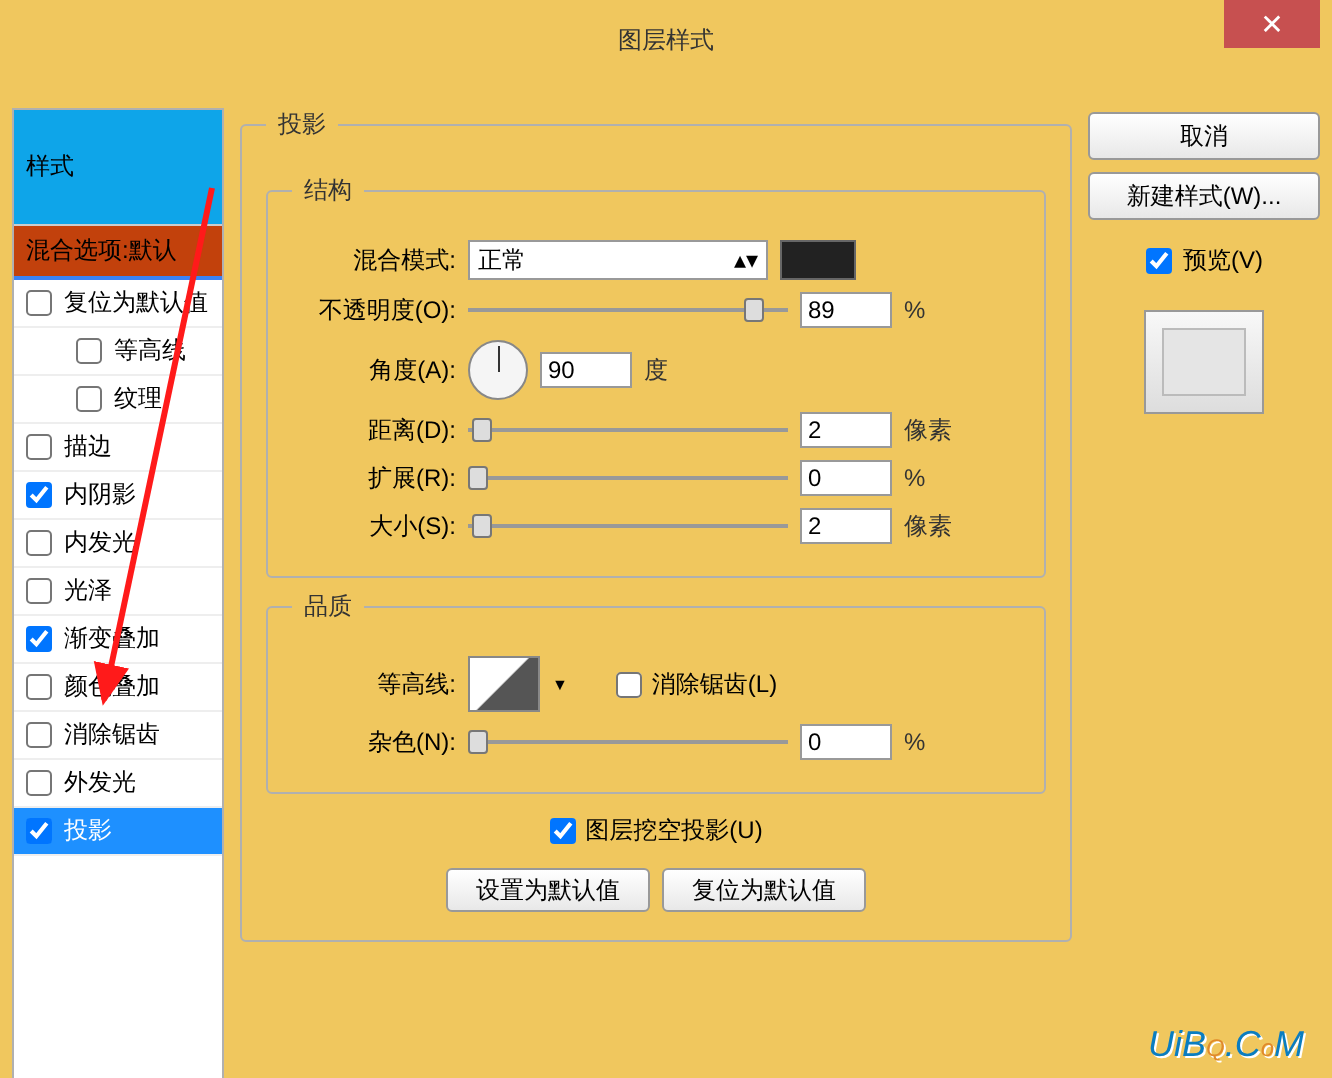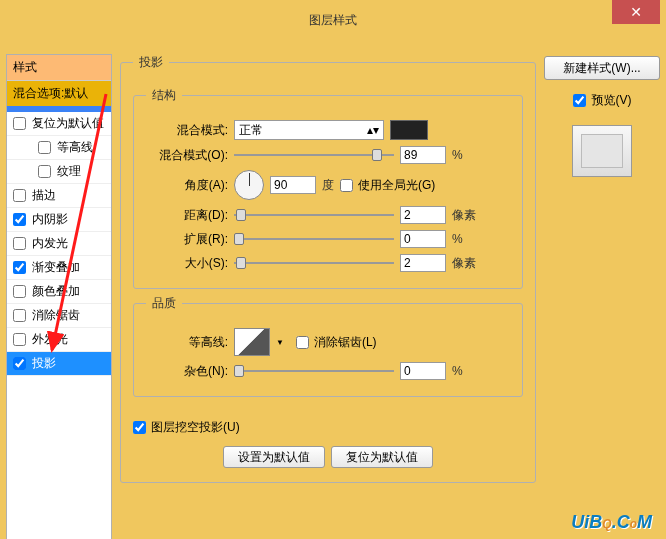--- a/index.html
+++ b/index.html
@@ -2,22 +2,22 @@
 <html><head>
 <meta charset="utf-8">
 <style>
 *{box-sizing:border-box;margin:0;padding:0;font-family:"Microsoft YaHei",SimSun,sans-serif;font-size:12px}
 body{background:#f0c75e;width:666px;height:539px;position:relative;padding:6px}
 .titlebar{height:28px;display:flex;align-items:center;justify-content:center;position:relative;margin-bottom:20px}
 .title{color:#333}
 .close-btn{position:absolute;right:0;top:-6px;width:48px;height:24px;background:#c75050;color:#fff;display:flex;align-items:center;justify-content:center;font-size:14px;cursor:pointer}
 .main{display:flex;gap:8px;height:490px}
 .left-panel{width:106px;background:#fff;border:1px solid #b0b0b0;display:flex;flex-direction:column}
-.left-header{padding:4px 6px;border-bottom:1px solid #ccc;background:#fdba74}
-.left-sub{padding:4px 6px;border-bottom:6px solid #3b82f6;background:#eab308}
+.left-header{padding:20px 6px;border-bottom:1px solid #ccc;background:#0ea5e9}
+.left-sub{padding:4px 6px;border-bottom:2px solid #3b82f6;background:#c2410c}
 .effect-row{display:flex;align-items:center;padding:3px 4px 3px 6px;border-bottom:1px solid #eee;cursor:pointer}
 .effect-row.indent{padding-left:31px}
 .effect-row input[type=checkbox]{margin-right:6px}
 .effect-row.selected{background:#1e90ff;color:#fff}
 .arrow-overlay{position:absolute;left:46px;top:86px;pointer-events:none;z-index:10}
 .mid-panel{flex:1;display:flex;flex-direction:column;gap:6px}
 fieldset{border:1px solid #b0b0b0;border-radius:3px;padding:10px 12px 14px;background:transparent}
 legend{padding:0 6px;color:#333}
 .sub-fieldset{border:1px solid #b0b0b0;border-radius:3px;padding:10px 12px;margin-top:6px}
 .row{display:flex;align-items:center;margin:6px 0;gap:6px}
@@ -33,21 +33,21 @@
 .angle-dial::after{content:"";position:absolute;width:1px;height:13px;background:#333;left:14px;top:2px}
 .cb-row{display:flex;align-items:center;gap:5px}
 .contour-box{width:36px;height:28px;border:1px solid #888;background:linear-gradient(135deg,#fff 0%,#fff 48%,#555 50%,#555 100%)}
 .btn{height:22px;border:1px solid #999;background:linear-gradient(#fff,#e8e8e8);border-radius:3px;padding:0 14px;cursor:pointer;display:flex;align-items:center;justify-content:center}
 .btn-row{display:flex;gap:6px;justify-content:center;margin-top:10px}
 .right-panel{width:116px;display:flex;flex-direction:column;gap:6px;padding-top:2px}
 .right-panel .btn{width:100%;height:24px}
 .preview-cb{display:flex;align-items:center;gap:6px;justify-content:center;margin-top:6px}
 .preview-box{width:60px;height:52px;border:1px solid #999;background:linear-gradient(#f8f8f8,#ddd);margin:10px auto;position:relative}
 .preview-box::after{content:"";position:absolute;inset:8px;background:#e5e5e5;border:1px solid #bbb}
-.watermark{position:absolute;right:14px;bottom:6px;color:#0a7dc0;font-weight:bold;font-size:18px;font-style:italic;text-shadow:1px 1px 0 #fff}
+.watermark{position:absolute;right:14px;bottom:6px;color:#0a7dc0;font-weight:normal;font-size:18px;font-style:italic;text-shadow:1px 1px 0 #fff}
 .watermark .orange{color:#e08a2a}
 </style>
 </head>
 <body>
 
 <div class="titlebar">
   <span class="title">图层样式</span>
   <div class="close-btn">✕</div>
 </div>
 
@@ -72,20 +72,24 @@
           <input type="checkbox" style="">
           <span>描边</span>
         </div>
         <div class="effect-row">
           <input type="checkbox" checked="" style="">
           <span>内阴影</span>
         </div>
         <div class="effect-row">
           <input type="checkbox" style="">
           <span>内发光</span>
+        </div>
+        <div class="effect-row">
+          <input type="checkbox" style="">
+          <span>光泽</span>
         </div>
         <div class="effect-row">
           <input type="checkbox" checked="" style="">
           <span>渐变叠加</span>
         </div>
         <div class="effect-row">
           <input type="checkbox" style="">
           <span>颜色叠加</span>
         </div>
         <div class="effect-row">
@@ -122,39 +126,35 @@
         <div class="row">
           <span class="lbl">混合模式:</span>
           <div class="sel">
             <span>正常</span>
             <span>▴▾</span>
           </div>
           <div class="color-box"></div>
         </div>
 
         <div class="row">
-          <span class="lbl">混合模式(O):</span>
+          <span class="lbl">不透明度(O):</span>
           <div class="slider">
               <div class="slider-track">
                 <div class="slider-thumb" style="left:86%"></div>
               </div>
             </div>
           <input class="num-input" value="89" style="">
           <span class="unit">%</span>
         </div>
 
         <div class="row">
           <span class="lbl">角度(A):</span>
           <div class="angle-dial"></div>
           <input class="num-input" value="90" style="">
           <span class="unit">度</span>
-          <div class="cb-row">
-            <input type="checkbox" style="">
-            <span>使用全局光(G)</span>
-          </div>
         </div>
 
         <div class="row">
           <span class="lbl">距离(D):</span>
           <div class="slider">
               <div class="slider-track">
                 <div class="slider-thumb" style="left:1%"></div>
               </div>
             </div>
           <input class="num-input" value="2" style="">
@@ -184,53 +184,54 @@
         </div>
       </fieldset>
 
       <fieldset class="sub-fieldset">
         <legend>品质</legend>
 
         <div class="row">
           <span class="lbl">等高线:</span>
           <div class="contour-box"></div>
           <span style="font-size:8px">▼</span>
-          <div class="cb-row" style="margin-left:6px">
+          <div class="cb-row" style="margin-left:18px">
             <input type="checkbox" style="">
             <span>消除锯齿(L)</span>
           </div>
         </div>
 
         <div class="row">
           <span class="lbl">杂色(N):</span>
           <div class="slider">
               <div class="slider-track">
                 <div class="slider-thumb" style="left:0%"></div>
               </div>
             </div>
           <input class="num-input" value="0" style="">
           <span class="unit">%</span>
         </div>
       </fieldset>
 
-      <div class="row" style="margin-top:22px">
+      <div class="row" style="justify-content:center;margin-top:10px">
         <div class="cb-row">
           <input type="checkbox" checked="" style="">
           <span>图层挖空投影(U)</span>
         </div>
       </div>
 
       <div class="btn-row">
         <div class="btn">设置为默认值</div>
         <div class="btn">复位为默认值</div>
       </div>
     </fieldset>
   </div>
 
   <div class="right-panel">
+    <div class="btn">取消</div>
     <div class="btn">新建样式(W)...</div>
     <div class="preview-cb">
       <input type="checkbox" checked="" style="">
       <span>预览(V)</span>
     </div>
     <div class="preview-box"></div>
   </div>
 </div>
 
 <div class="watermark">UiB<span class="orange">Q</span>.C<span class="orange">o</span>M</div>

